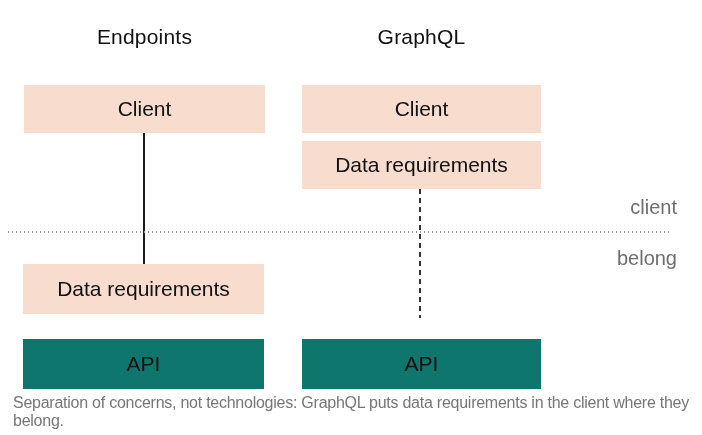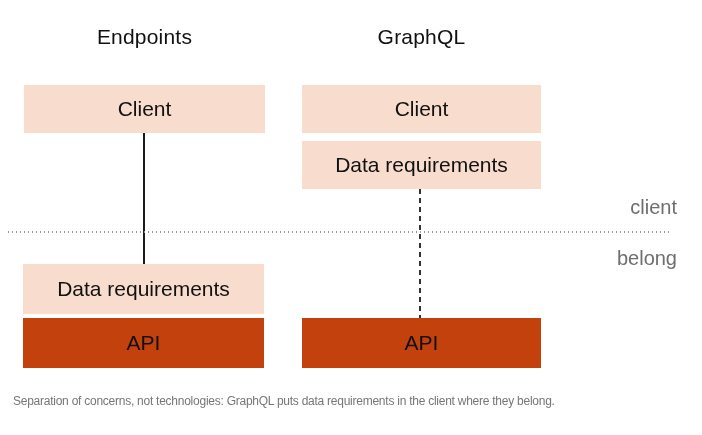--- a/index.html
+++ b/index.html
@@ -24,21 +24,21 @@
 
   .box {
     position: absolute;
     display: flex;
     align-items: center;
     justify-content: center;
     font-size: 21px;
     color: #111111;
   }
   .peach { background: #f8dcce; }
-  .mint  { background: #c2410c; }
+  .mint  { background: #0f766e; margin-top: 21px; }
 
   .box-client-left  { left: 24px;  top: 85px;  width: 241px; height: 48px; }
   .box-client-right { left: 302px; top: 85px;  width: 239px; height: 48px; }
   .box-datareq-right{ left: 302px; top: 141px; width: 239px; height: 48px; }
   .box-datareq-left { left: 23px;  top: 264px; width: 241px; height: 50px; }
   .box-api-left     { left: 23px;  top: 318px; width: 241px; height: 50px; }
   .box-api-right    { left: 302px; top: 318px; width: 239px; height: 50px; }
 
   .line-solid {
     position: absolute;
@@ -66,21 +66,21 @@
     font-size: 20px;
     color: #6e6e6e;
   }
   .zone-client { top: 196px; }
   .zone-server { top: 247px; }
 
   .caption {
     position: absolute;
     left: 13px; top: 394px;
     width: 685px;
-    font-size: 12px;
+    font-size: 16px;
     letter-spacing: -0.25px;
     color: #767676;
   }
 </style>
 </head>
 <body>
 
 <div class="stage">
 
   <div class="col-title title-left">Endpoints</div>

